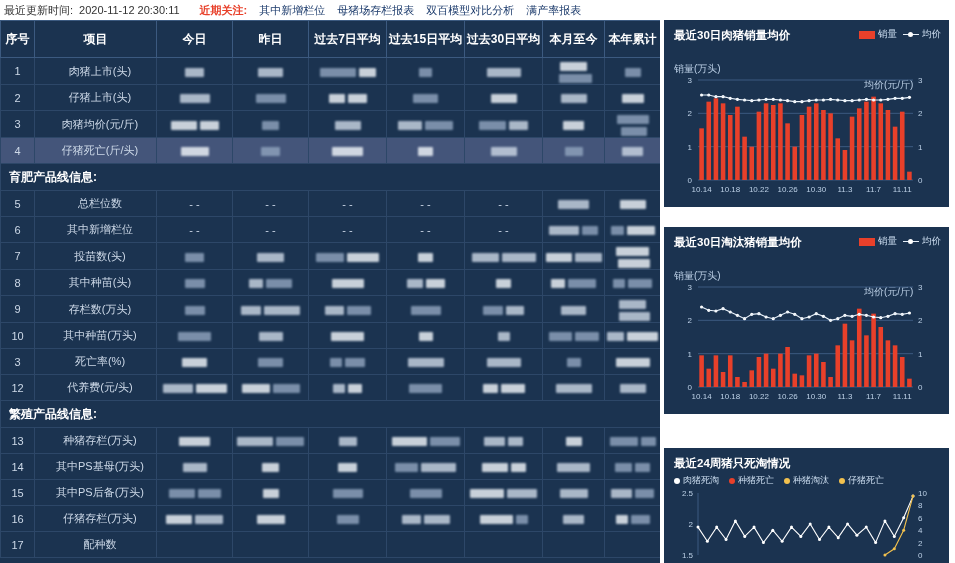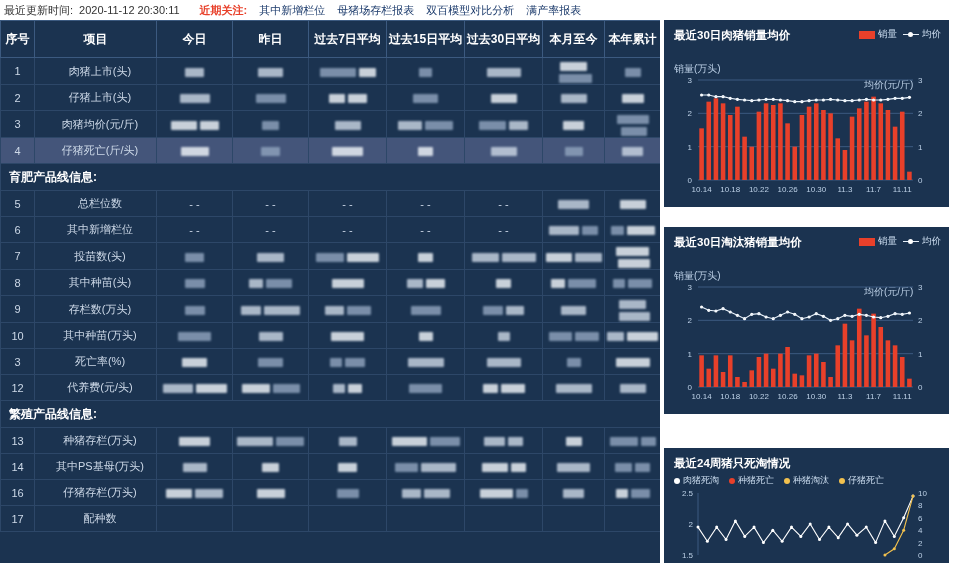--- a/index.html
+++ b/index.html
@@ -279,20 +279,31 @@
           <tr>
             <td class="idx">14</td>
             <td class="proj">其中PS基母(万头)</td>
             <td><span class="blur" style="width:24px"></span></td>
             <td><span class="blur w" style="width:17px"></span></td>
             <td><span class="blur w" style="width:19px"></span></td>
             <td><span class="blur d" style="width:23px"></span><span class="blur blur2" style="width:35px"></span></td>
             <td><span class="blur w" style="width:26px"></span><span class="blur w blur2" style="width:15px"></span></td>
             <td><span class="blur" style="width:33px"></span></td>
             <td><span class="blur d" style="width:17px"></span><span class="blur d blur2" style="width:15px"></span></td>
+          </tr>
+          <tr>
+            <td class="idx">15</td>
+            <td class="proj">其中PS后备(万头)</td>
+            <td><span class="blur d" style="width:26px"></span><span class="blur d blur2" style="width:23px"></span></td>
+            <td><span class="blur w" style="width:16px"></span></td>
+            <td><span class="blur d" style="width:30px"></span></td>
+            <td><span class="blur d" style="width:32px"></span></td>
+            <td><span class="blur w" style="width:34px"></span><span class="blur blur2" style="width:30px"></span></td>
+            <td><span class="blur" style="width:28px"></span></td>
+            <td><span class="blur" style="width:21px"></span><span class="blur d blur2" style="width:19px"></span></td>
           </tr>
           <tr>
             <td class="idx">16</td>
             <td class="proj">仔猪存栏(万头)</td>
             <td><span class="blur w" style="width:26px"></span><span class="blur blur2" style="width:28px"></span></td>
             <td><span class="blur w" style="width:28px"></span></td>
             <td><span class="blur d" style="width:22px"></span></td>
             <td><span class="blur" style="width:19px"></span><span class="blur blur2" style="width:26px"></span></td>
             <td><span class="blur w" style="width:33px"></span><span class="blur d blur2" style="width:12px"></span></td>
             <td><span class="blur" style="width:21px"></span></td>

